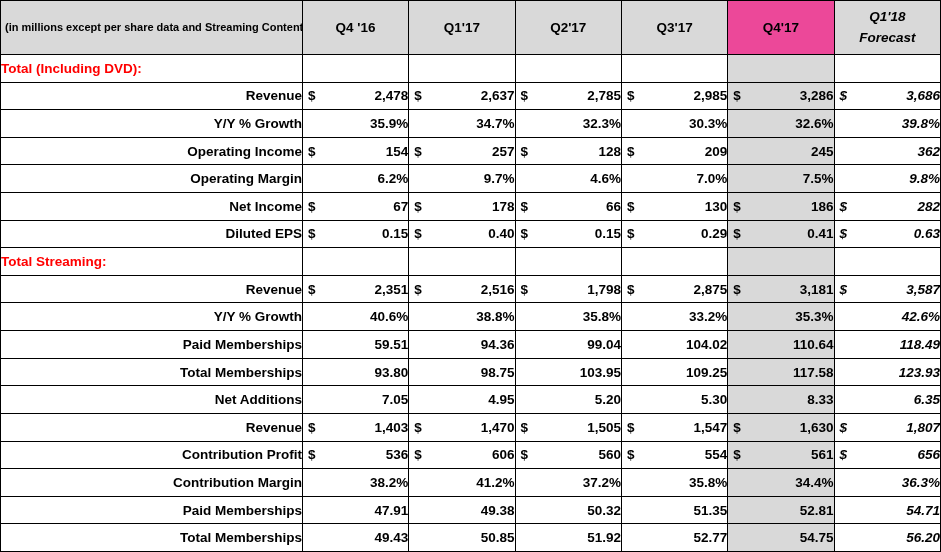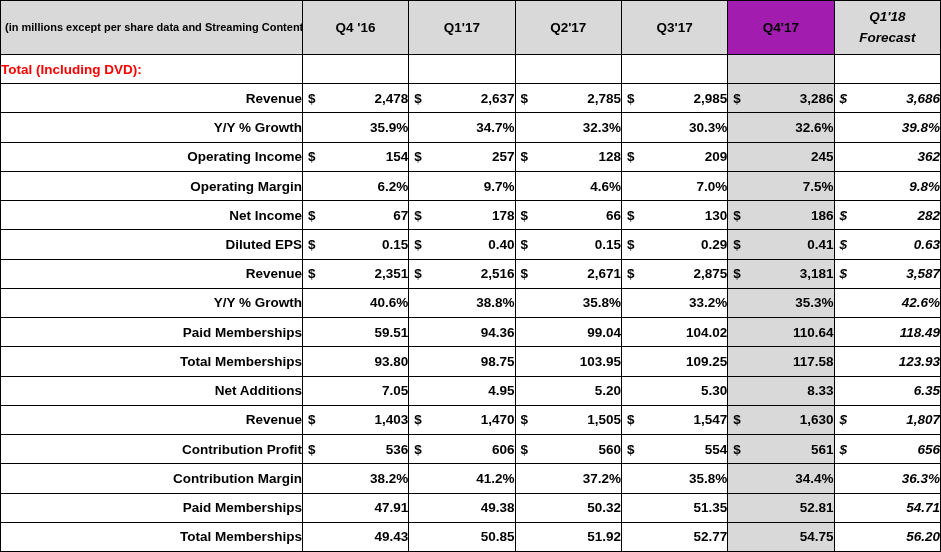--- a/index.html
+++ b/index.html
@@ -40,21 +40,21 @@
     vertical-align: middle;
     height: 53px;
   }
   .hdr td.lbl {
     text-align: left;
     font-size: 11px;
     line-height: 1.25;
     padding: 0 4px;
     font-weight: bold;
   }
-  .hdr td.shaded { background: #a21caf; }
+  .hdr td.shaded { background: #ec4899; }
   .hdr td.fc {
     font-style: italic;
     line-height: 1.5;
   }
 
   
   .lbl {
     text-align: right;
     padding-left: 4px;
     font-weight: bold;
@@ -269,32 +269,41 @@
         <td class="num grey">
           <span class="cur">$</span>
           <span class="val">0.41</span>
         </td>
         <td class="num ital">
           <span class="cur">$</span>
           <span class="val">0.63</span>
         </td>
       </tr>
       <tr class="r">
+        <td class="section">Total Streaming:</td>
+        <td></td>
+        <td></td>
+        <td></td>
+        <td></td>
+        <td class="grey"></td>
+        <td></td>
+      </tr>
+      <tr class="r">
         <td class="lbl">Revenue</td>
         <td class="num">
           <span class="cur">$</span>
           <span class="val">2,351</span>
         </td>
         <td class="num">
           <span class="cur">$</span>
           <span class="val">2,516</span>
         </td>
         <td class="num">
           <span class="cur">$</span>
-          <span class="val">2,671</span>
+          <span class="val">1,798</span>
         </td>
         <td class="num">
           <span class="cur">$</span>
           <span class="val">2,875</span>
         </td>
         <td class="num grey">
           <span class="cur">$</span>
           <span class="val">3,181</span>
         </td>
         <td class="num ital">

